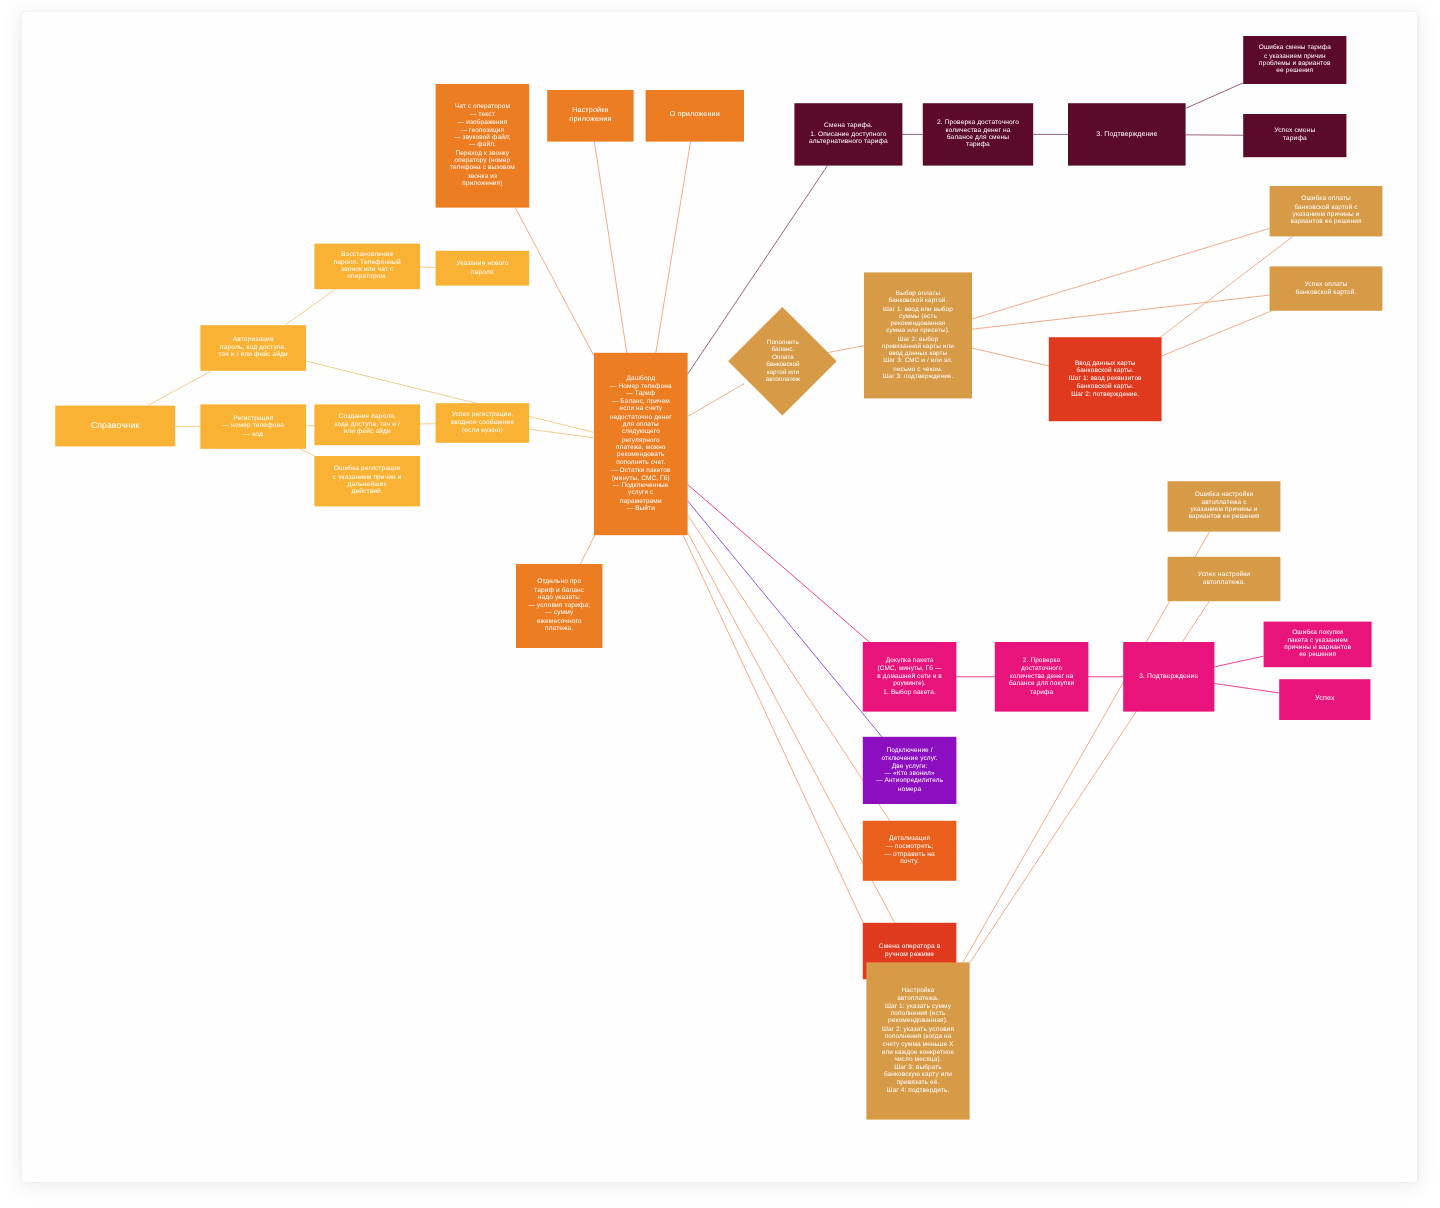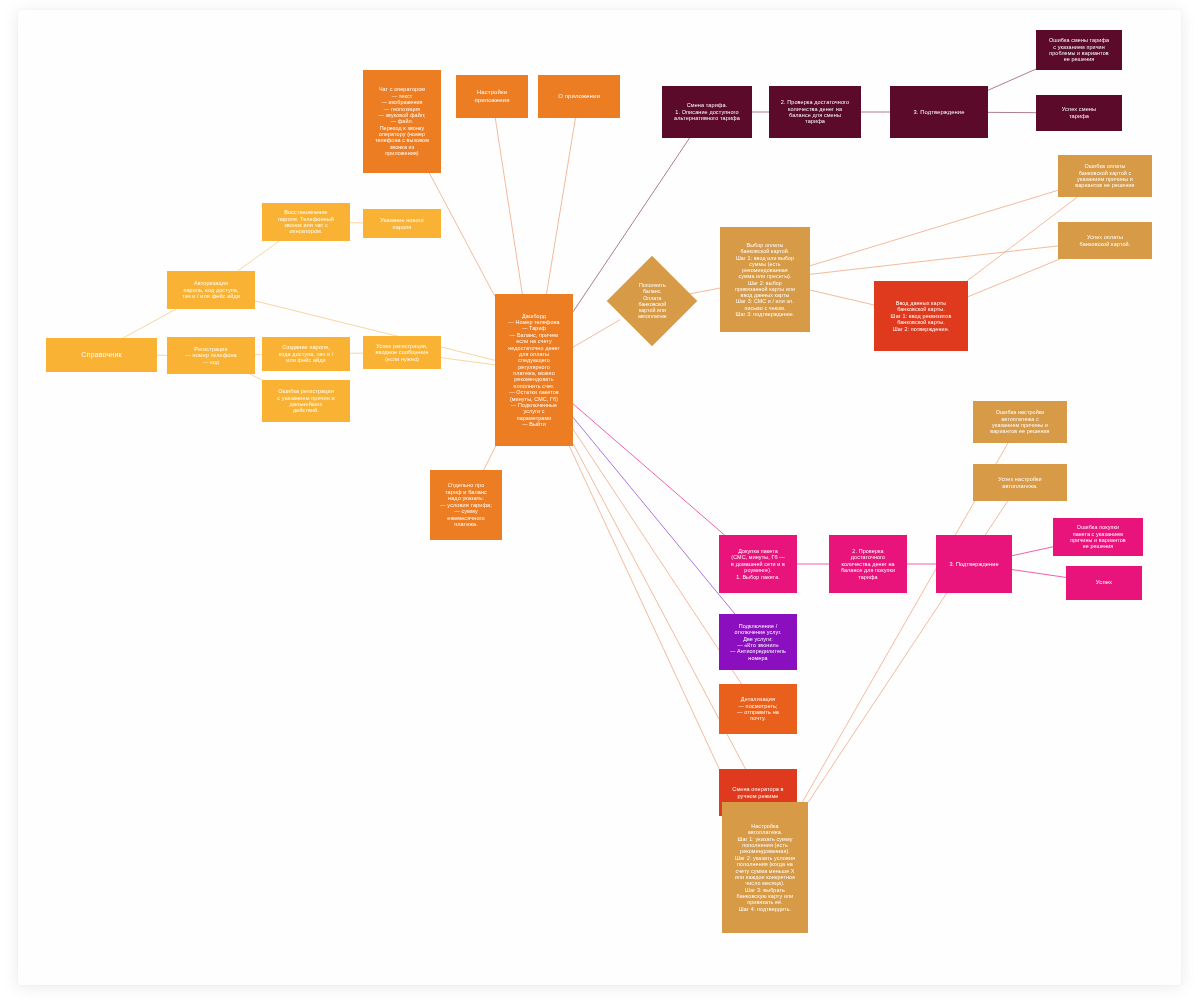--- a/index.html
+++ b/index.html
@@ -76,21 +76,21 @@
       <line x1="1012" y1="555.7258064516129" x2="1053" y2="546.7983870967741" stroke="#EE2384" stroke-width="0.8" opacity="0.9"></line>
       <line x1="1012" y1="569.5538461538462" x2="1066" y2="577.4461538461538" stroke="#EE2384" stroke-width="0.8" opacity="0.9"></line>
       <line x1="573" y1="417.35714285714283" x2="734.9411764705883" y2="614" stroke="#8B3FD6" stroke-width="0.8" opacity="0.9"></line>
       <line x1="573" y1="429.02232142857144" x2="741.4808259587021" y2="684" stroke="#F0A076" stroke-width="0.8" opacity="0.9"></line>
       <line x1="573" y1="443.56026785714283" x2="745.5408284023669" y2="769" stroke="#F0A076" stroke-width="0.8" opacity="0.9"></line>
       <line x1="569.2884422110553" y1="446" x2="734.5869346733668" y2="802" stroke="#F0A076" stroke-width="0.8" opacity="0.9"></line>
       <line x1="802.4915824915824" y1="802" x2="1007.9797979797979" y2="443" stroke="#F0A076" stroke-width="0.8" opacity="0.9"></line>
       <line x1="808" y1="802.5784313725491" x2="1007.7467532467532" y2="501" stroke="#F0A076" stroke-width="0.8" opacity="0.9"></line>
     </svg>
   <div id="nodes-layer">
-      <div class="node" style="left: 46px; top: 338px; width: 111px; height: 34px; background: rgb(249, 178, 51); font-size: 7.2px;"><span>Справочник</span></div>
+      <div class="node" style="left: 46px; top: 338px; width: 100px; height: 34px; background: rgb(249, 178, 51); font-size: 7.2px;"><span>Справочник</span></div>
       <div class="node" style="left: 167px; top: 271px; width: 88px; height: 38px; background: rgb(249, 178, 51); font-size: 5.5px;"><span>Авторизация
 пароль, код доступа,
 тач и / или фейс айди</span></div>
       <div class="node" style="left: 167px; top: 337px; width: 88px; height: 37px; background: rgb(249, 178, 51); font-size: 5.5px;"><span>Регистрация
 — номер телефона
 — код</span></div>
       <div class="node" style="left: 262px; top: 203px; width: 88px; height: 38px; background: rgb(249, 178, 51); font-size: 5.5px;"><span>Восстановление
 пароля. Телефонный
 звонок или чат с
 оператором.</span></div>

